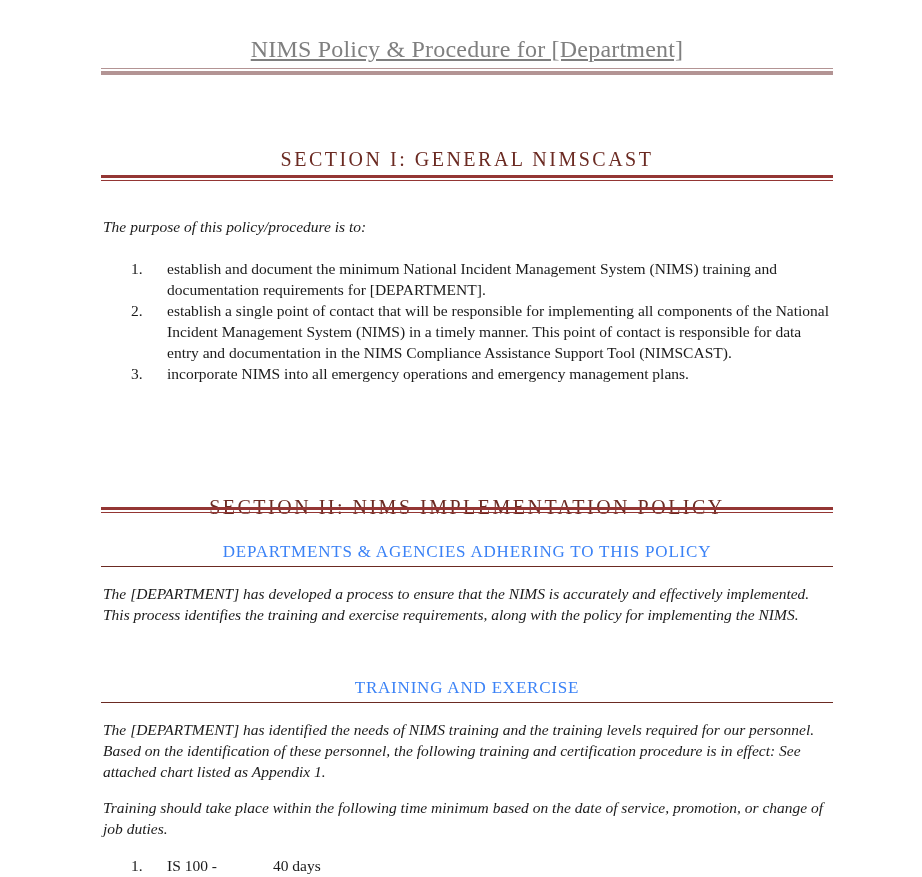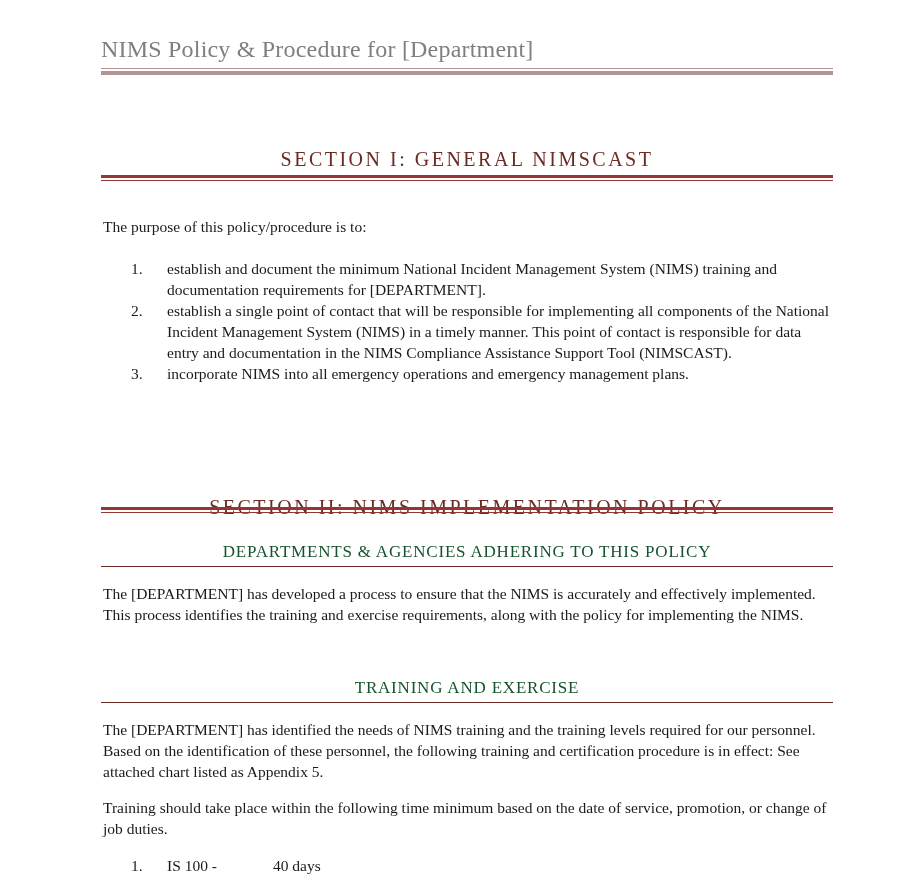--- a/index.html
+++ b/index.html
@@ -3,44 +3,44 @@
   <meta charset="utf-8">
   <style>
     html, body { margin: 0; padding: 0; background: #ffffff; }
     body {
       width: 922px; height: 877px; overflow: hidden; position: relative;
       font-family: "Liberation Serif", "DejaVu Serif", serif;
       color: #1a1a1a;
     }
     .page { position: absolute; left: 101px; top: 0; width: 732px; }
     .header-title {
-      position: absolute; top: 36px; left: 0; width: 732px; text-align: left;
-      font-size: 24px; color: #7f7f7f; letter-spacing: 0.2px;
+      position: absolute; top: 36px; left: 0; width: 732px; text-align: center;
+      font-size: 24px; color: #7f7f7f; letter-spacing: 0.2px; text-decoration: underline;
     }
     .header-rule { position: absolute; top: 68px; left: 0; width: 732px; }
     .header-rule .thin { height: 1px; background: #b39494; }
     .header-rule .thick { height: 4px; background: #b39494; margin-top: 2px; }
 
     .section-title {
       position: absolute; left: 0; width: 732px; text-align: center;
       font-size: 20px; letter-spacing: 2.5px; color: #6b2a22;
     }
     .section-rule { position: absolute; left: 0; width: 732px; }
     .section-rule .thick { height: 3px; background: #943634; }
     .section-rule .thin { height: 1px; background: #943634; margin-top: 2px; }
 
     .sub-title {
       position: absolute; left: 0; width: 732px; text-align: center;
-      font-size: 17px; letter-spacing: 0.8px; color: #14532d;
+      font-size: 17px; letter-spacing: 0.8px; color: #3b82f6;
     }
     .sub-rule { position: absolute; left: 0; width: 732px; height: 1px; background: #6b2a22; }
 
     .para {
       position: absolute; left: 2px; width: 728px;
-      font-size: 15.5px; line-height: 21px; color: #1a1a1a;
+      font-size: 15.5px; line-height: 21px; color: #1a1a1a; font-style: italic;
     }
     .list { position: absolute; left: 30px; width: 700px; margin: 0; padding: 0; list-style: none; }
     .list li { display: flex; font-size: 15.5px; line-height: 21px; }
     .list .num { width: 28px; flex: 0 0 28px; }
     .list .txt { flex: 1; margin-left: 8px; }
     .tab-gap { display: inline-block; width: 56px; }
   </style>
 </head>
 <body>
 
@@ -82,21 +82,21 @@
   </div>
 
   <div class="sub-title" style="top:542px;">DEPARTMENTS &amp; AGENCIES ADHERING TO THIS POLICY</div>
   <div class="sub-rule" style="top:566px;"></div>
 
   <div class="para" style="top:583px;">The [DEPARTMENT] has developed a process to ensure that the NIMS is accurately and effectively implemented.  This process identifies the training and exercise requirements, along with the policy for implementing the NIMS.</div>
 
   <div class="sub-title" style="top:678px;font-family:Liberation Serif, serif;">TRAINING AND EXERCISE</div>
   <div class="sub-rule" style="top:702px;"></div>
 
-  <div class="para" style="top:719px;">The [DEPARTMENT] has identified the needs of NIMS training and the training levels required for our personnel.  Based on the identification of these personnel, the following training and certification procedure is in effect: See attached chart listed as Appendix 5.</div>
+  <div class="para" style="top:719px;">The [DEPARTMENT] has identified the needs of NIMS training and the training levels required for our personnel.  Based on the identification of these personnel, the following training and certification procedure is in effect: See attached chart listed as Appendix 1.</div>
 
   <div class="para" style="top:797px;">Training should take place within the following time minimum based on the date of service, promotion, or change of job duties.</div>
 
   <ul class="list" style="top:855px;">
     <li>
       <span class="num">1.</span>
       <span class="txt">
         <span>IS 100 -</span><span class="tab-gap"></span><span>40 days</span>
       </span>
     </li>

